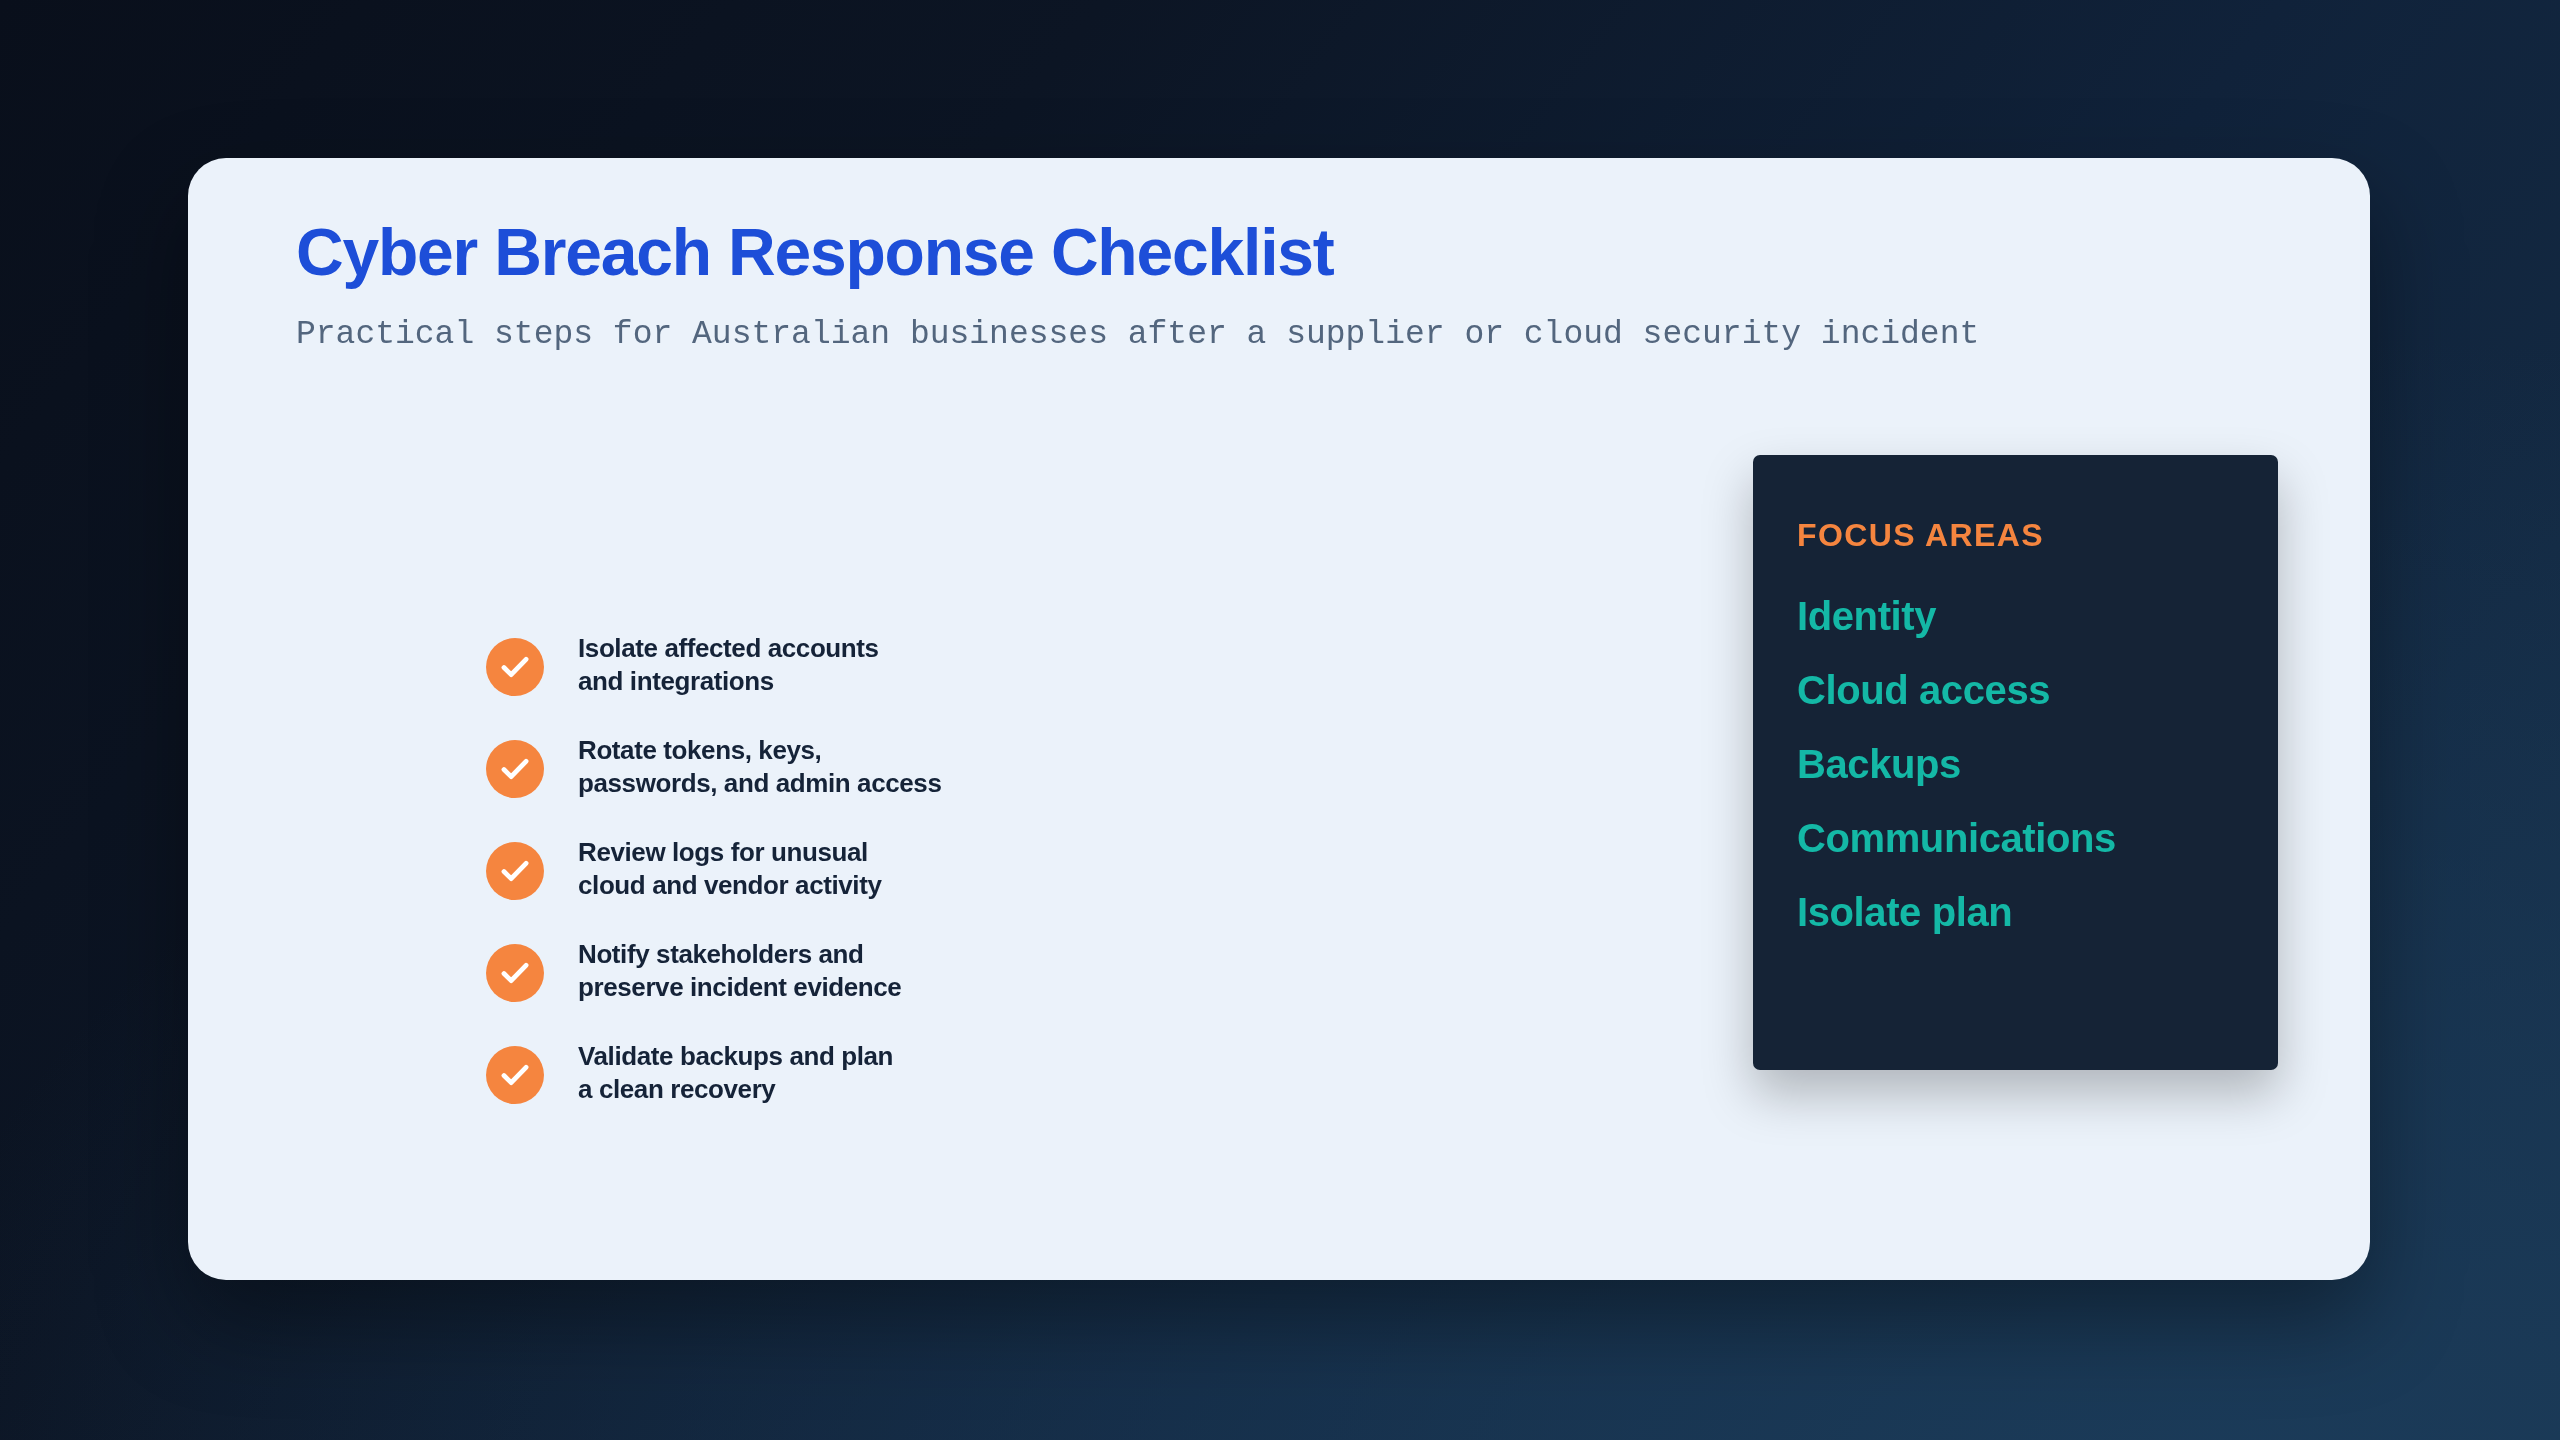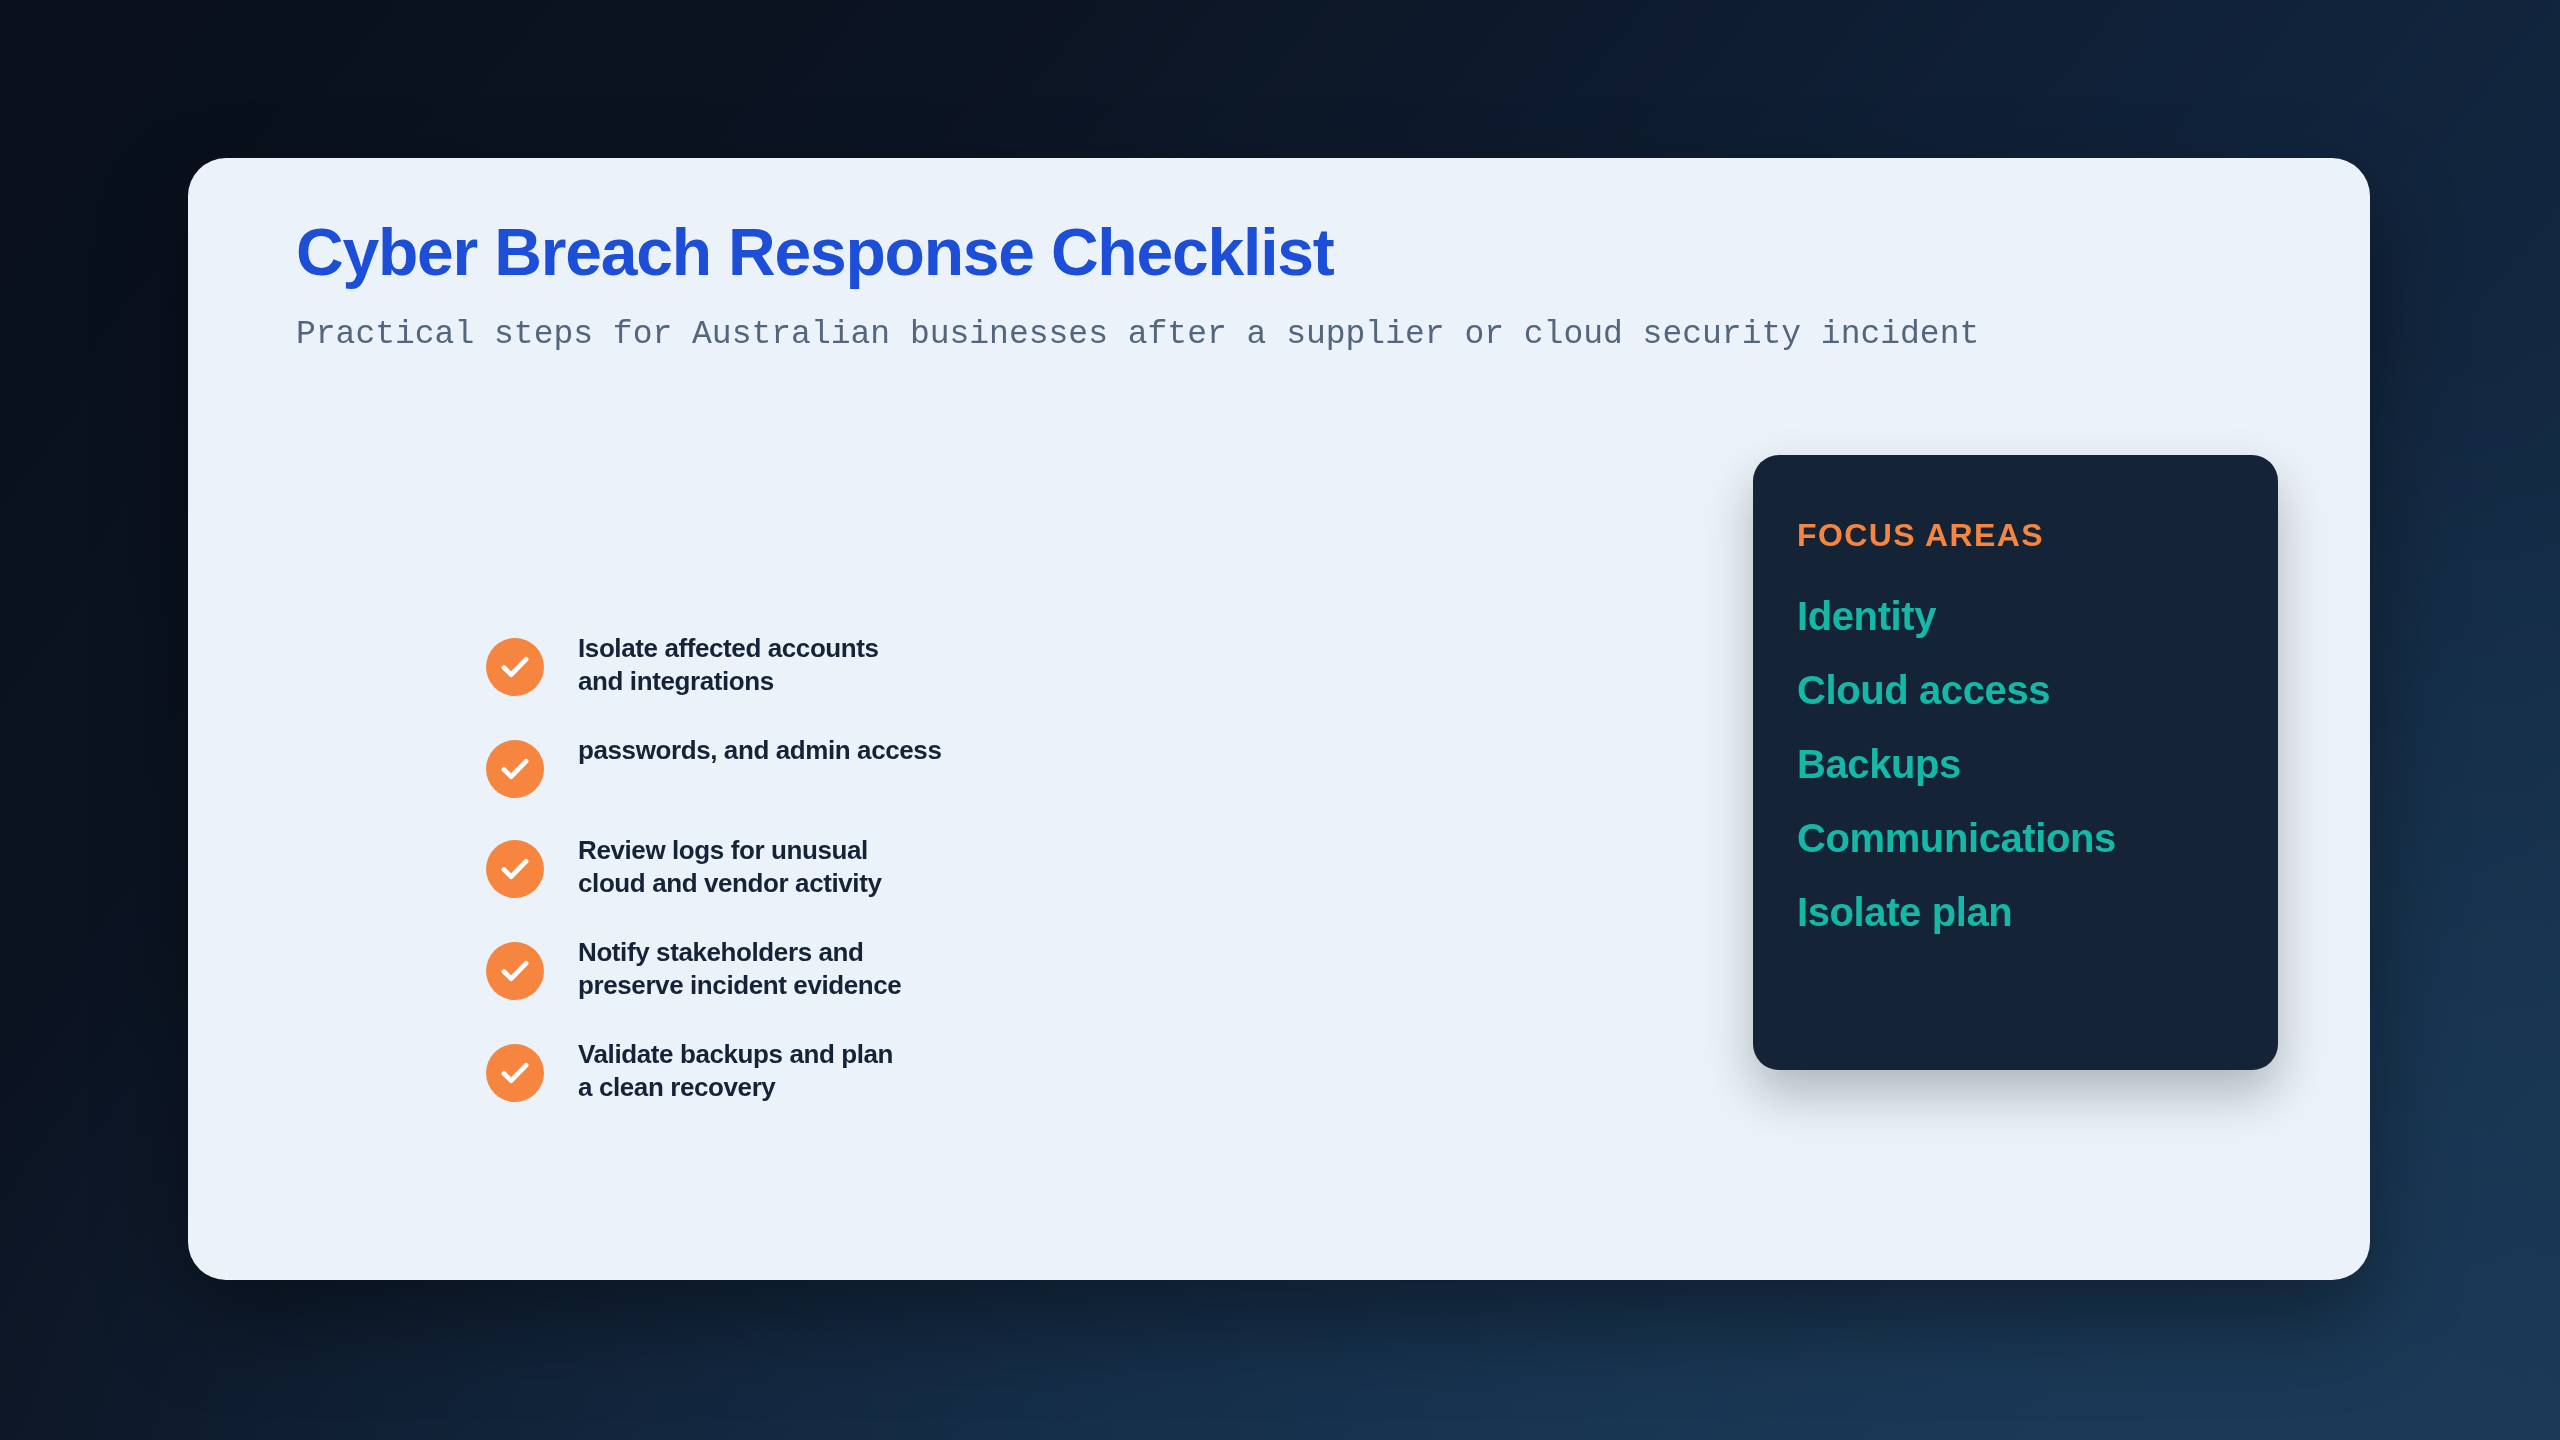--- a/index.html
+++ b/index.html
@@ -111,21 +111,21 @@
   .check-text .line { display: block; white-space: nowrap; }
 
   
   .focus-panel {
     position: absolute;
     left: 1565px;
     top: 297px;
     width: 525px;
     height: 615px;
     background: #152336;
-    border-radius: 26px;
+    border-radius: 7px;
     box-sizing: border-box;
     padding: 62px 0 0 44px;
     box-shadow: 0 24px 50px rgba(0,0,0,0.25);
   }
   .focus-title {
     margin: 0;
     font-size: 32px;
     font-weight: 700;
     letter-spacing: 1.4px;
     color: #f5853f;
@@ -174,20 +174,21 @@
         </span>
       </li>
 
       <li class="check-item">
         <span class="check-badge">
           <svg viewBox="0 0 24 24" aria-hidden="true">
             <path d="M4.2 12.4 L9.3 17.4 L19.8 6.6" fill="none" stroke="#ffffff" stroke-width="3.4" stroke-linecap="round" stroke-linejoin="round"></path>
           </svg>
         </span>
         <span class="check-text">
+          <span class="line">Rotate tokens, keys,</span>
           <span class="line">passwords, and admin access</span>
         </span>
       </li>
 
       <li class="check-item">
         <span class="check-badge">
           <svg viewBox="0 0 24 24" aria-hidden="true">
             <path d="M4.2 12.4 L9.3 17.4 L19.8 6.6" fill="none" stroke="#ffffff" stroke-width="3.4" stroke-linecap="round" stroke-linejoin="round"></path>
           </svg>
         </span>

